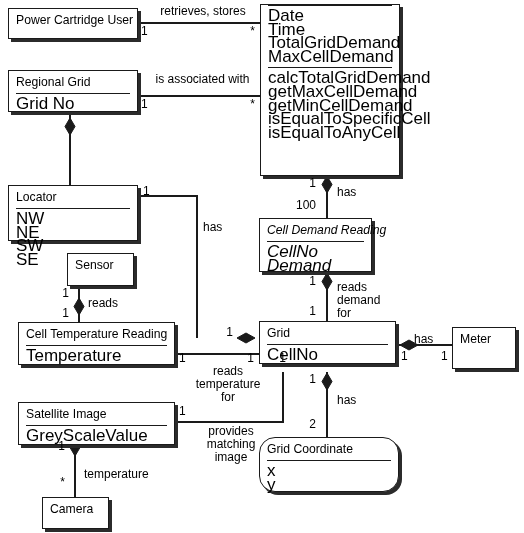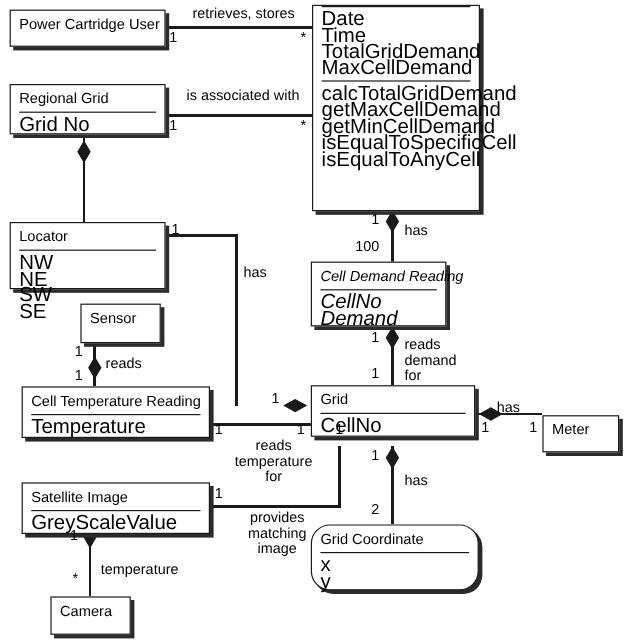--- a/index.html
+++ b/index.html
@@ -163,21 +163,21 @@
   </div>
 
   <div class="cls" style="left:259px;top:321px;width:137px;height:43px;">
     <div class="cname">Grid</div>
     <div class="sep"></div>
     <div class="compart">
       <div>CellNo</div>
     </div>
   </div>
 
-  <div class="cls" style="left:452px;top:346px;width:64px;height:31px;">
+  <div class="cls" style="left:452px;top:327px;width:64px;height:42px;">
     <div class="cname">Meter</div>
   </div>
 
   <div class="cls" style="left:18px;top:402px;width:157px;height:43px;">
     <div class="cname">Satellite Image</div>
     <div class="sep"></div>
     <div class="compart">
       <div>GreyScaleValue</div>
     </div>
   </div>

